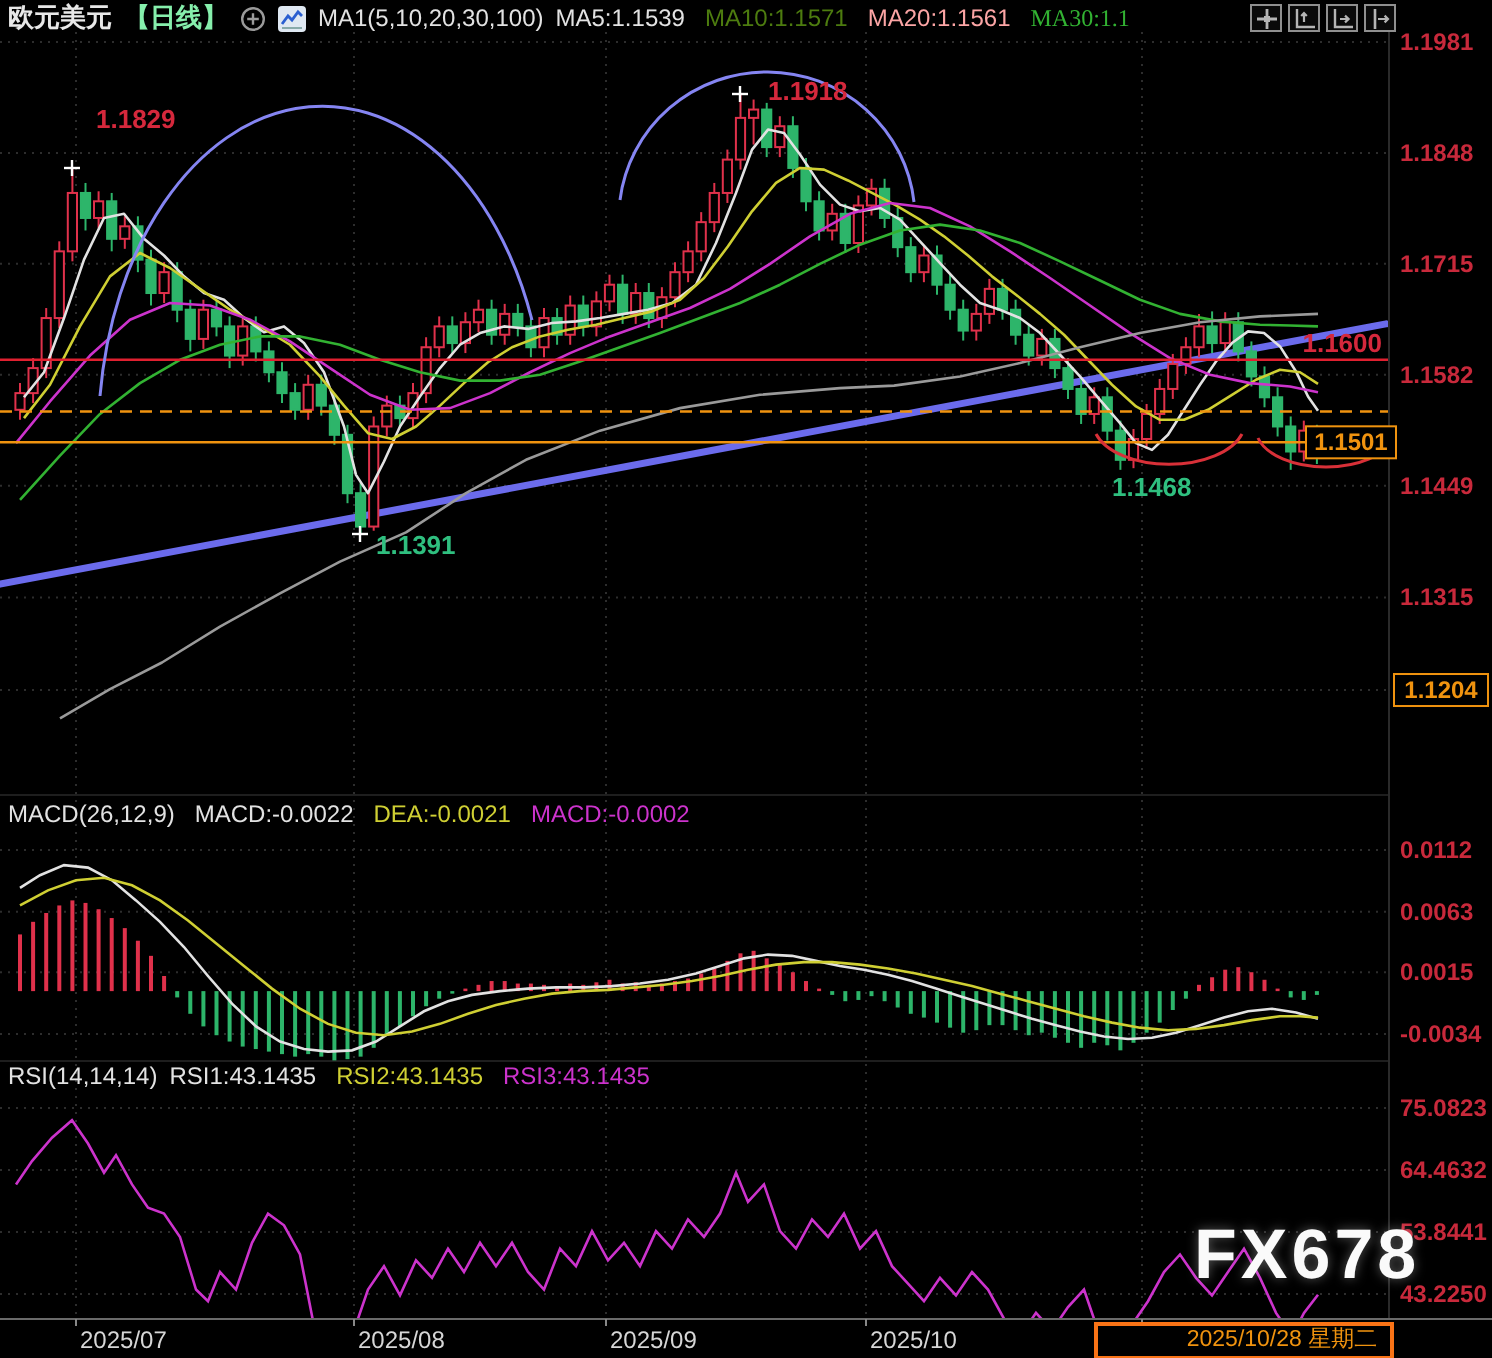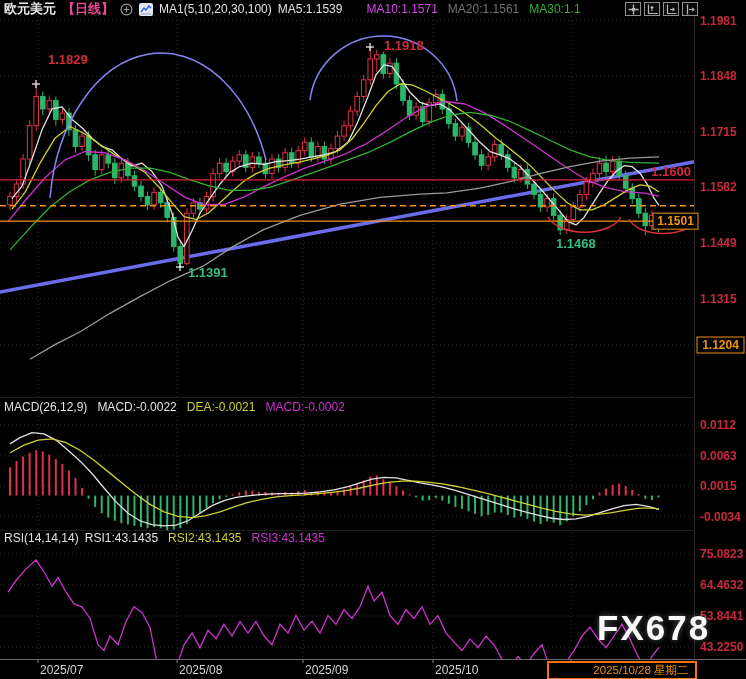--- a/index.html
+++ b/index.html
@@ -1,21 +1,21 @@
 <!DOCTYPE html>
 <html><head>
 <meta charset="utf-8">
 <style>
   html,body{margin:0;padding:0;background:#000;}
   #screen{position:relative;width:746px;height:679px;background:#000;overflow:hidden;
           font-family:"Liberation Sans","DejaVu Sans",sans-serif;}
   #topbar{position:absolute;left:0;top:0;width:746px;height:18px;display:flex;align-items:center;
           gap:6px;padding-left:4px;box-sizing:border-box;font-size:12px;white-space:nowrap;z-index:5;}
   .sym{color:#e8e8e8;font-weight:700;font-size:13px;}
-  .period{color:#ec4899;font-weight:700;font-size:13px;cursor:pointer;}
+  .period{color:#86efac;font-weight:700;font-size:13px;cursor:pointer;}
   .ma-set{color:#e2e2e2;}
   #ma-labels{display:flex;gap:10px;text-align:center;}
   #toolbar{position:absolute;right:48px;top:2px;display:flex;gap:3px;z-index:6;}
   .tool{width:16px;height:14px;border:1px solid #8f8f8f;box-sizing:border-box;display:flex;
         align-items:center;justify-content:center;background:#0a0a0a;cursor:pointer;}
   .panel-header{position:absolute;left:4px;font-size:12px;display:flex;gap:10px;white-space:nowrap;z-index:5;}
   #macd-header{top:400px;}
   #rsi-header{top:531px;}
   .wht{color:#e2e2e2;} .yel{color:#cfcf33;} .mag{color:#cc33cc;}
   #chart-svg{position:absolute;left:0;top:0;z-index:1;
@@ -451,23 +451,23 @@
     </span>
     <span class="mini-chart">
       <svg width="12" height="11" viewBox="0 0 12 11">
           <path d="M1 8 L4 4 L6 6 L9 2 L11 4" fill="none" stroke="#2a5fd0" stroke-width="1.4"></path>
           <path d="M1 10h10" stroke="#8aa" stroke-width="1"></path>
         </svg>
     </span>
     <span class="ma-set">MA1(5,10,20,30,100)</span>
     <span id="ma-labels">
         <span style="color: rgb(226, 226, 226);">MA5:1.1539</span>
-        <span style="color: #d946ef; margin-left: 14px;">MA10:1.1571</span>
-        <span style="color: #737373;">MA20:1.1561</span>
-        <span style="color: rgb(50, 178, 50);">MA30:1.1</span>
+        <span style="color: #4d7c0f;">MA10:1.1571</span>
+        <span style="color: #fca5a5;">MA20:1.1561</span>
+        <span style="color: rgb(50, 178, 50); font-family: Liberation Serif, serif;">MA30:1.1</span>
       </span>
   </div>
 
   <div id="toolbar">
     <span class="tool">
       <svg width="11" height="11" viewBox="0 0 11 11">
           <path d="M5.5 0.5v10M0.5 5.5h10" stroke="#b5b5b5" stroke-width="1.4"></path>
           <rect x="4" y="4" width="3" height="3" fill="#b5b5b5"></rect>
         </svg>
     </span>

